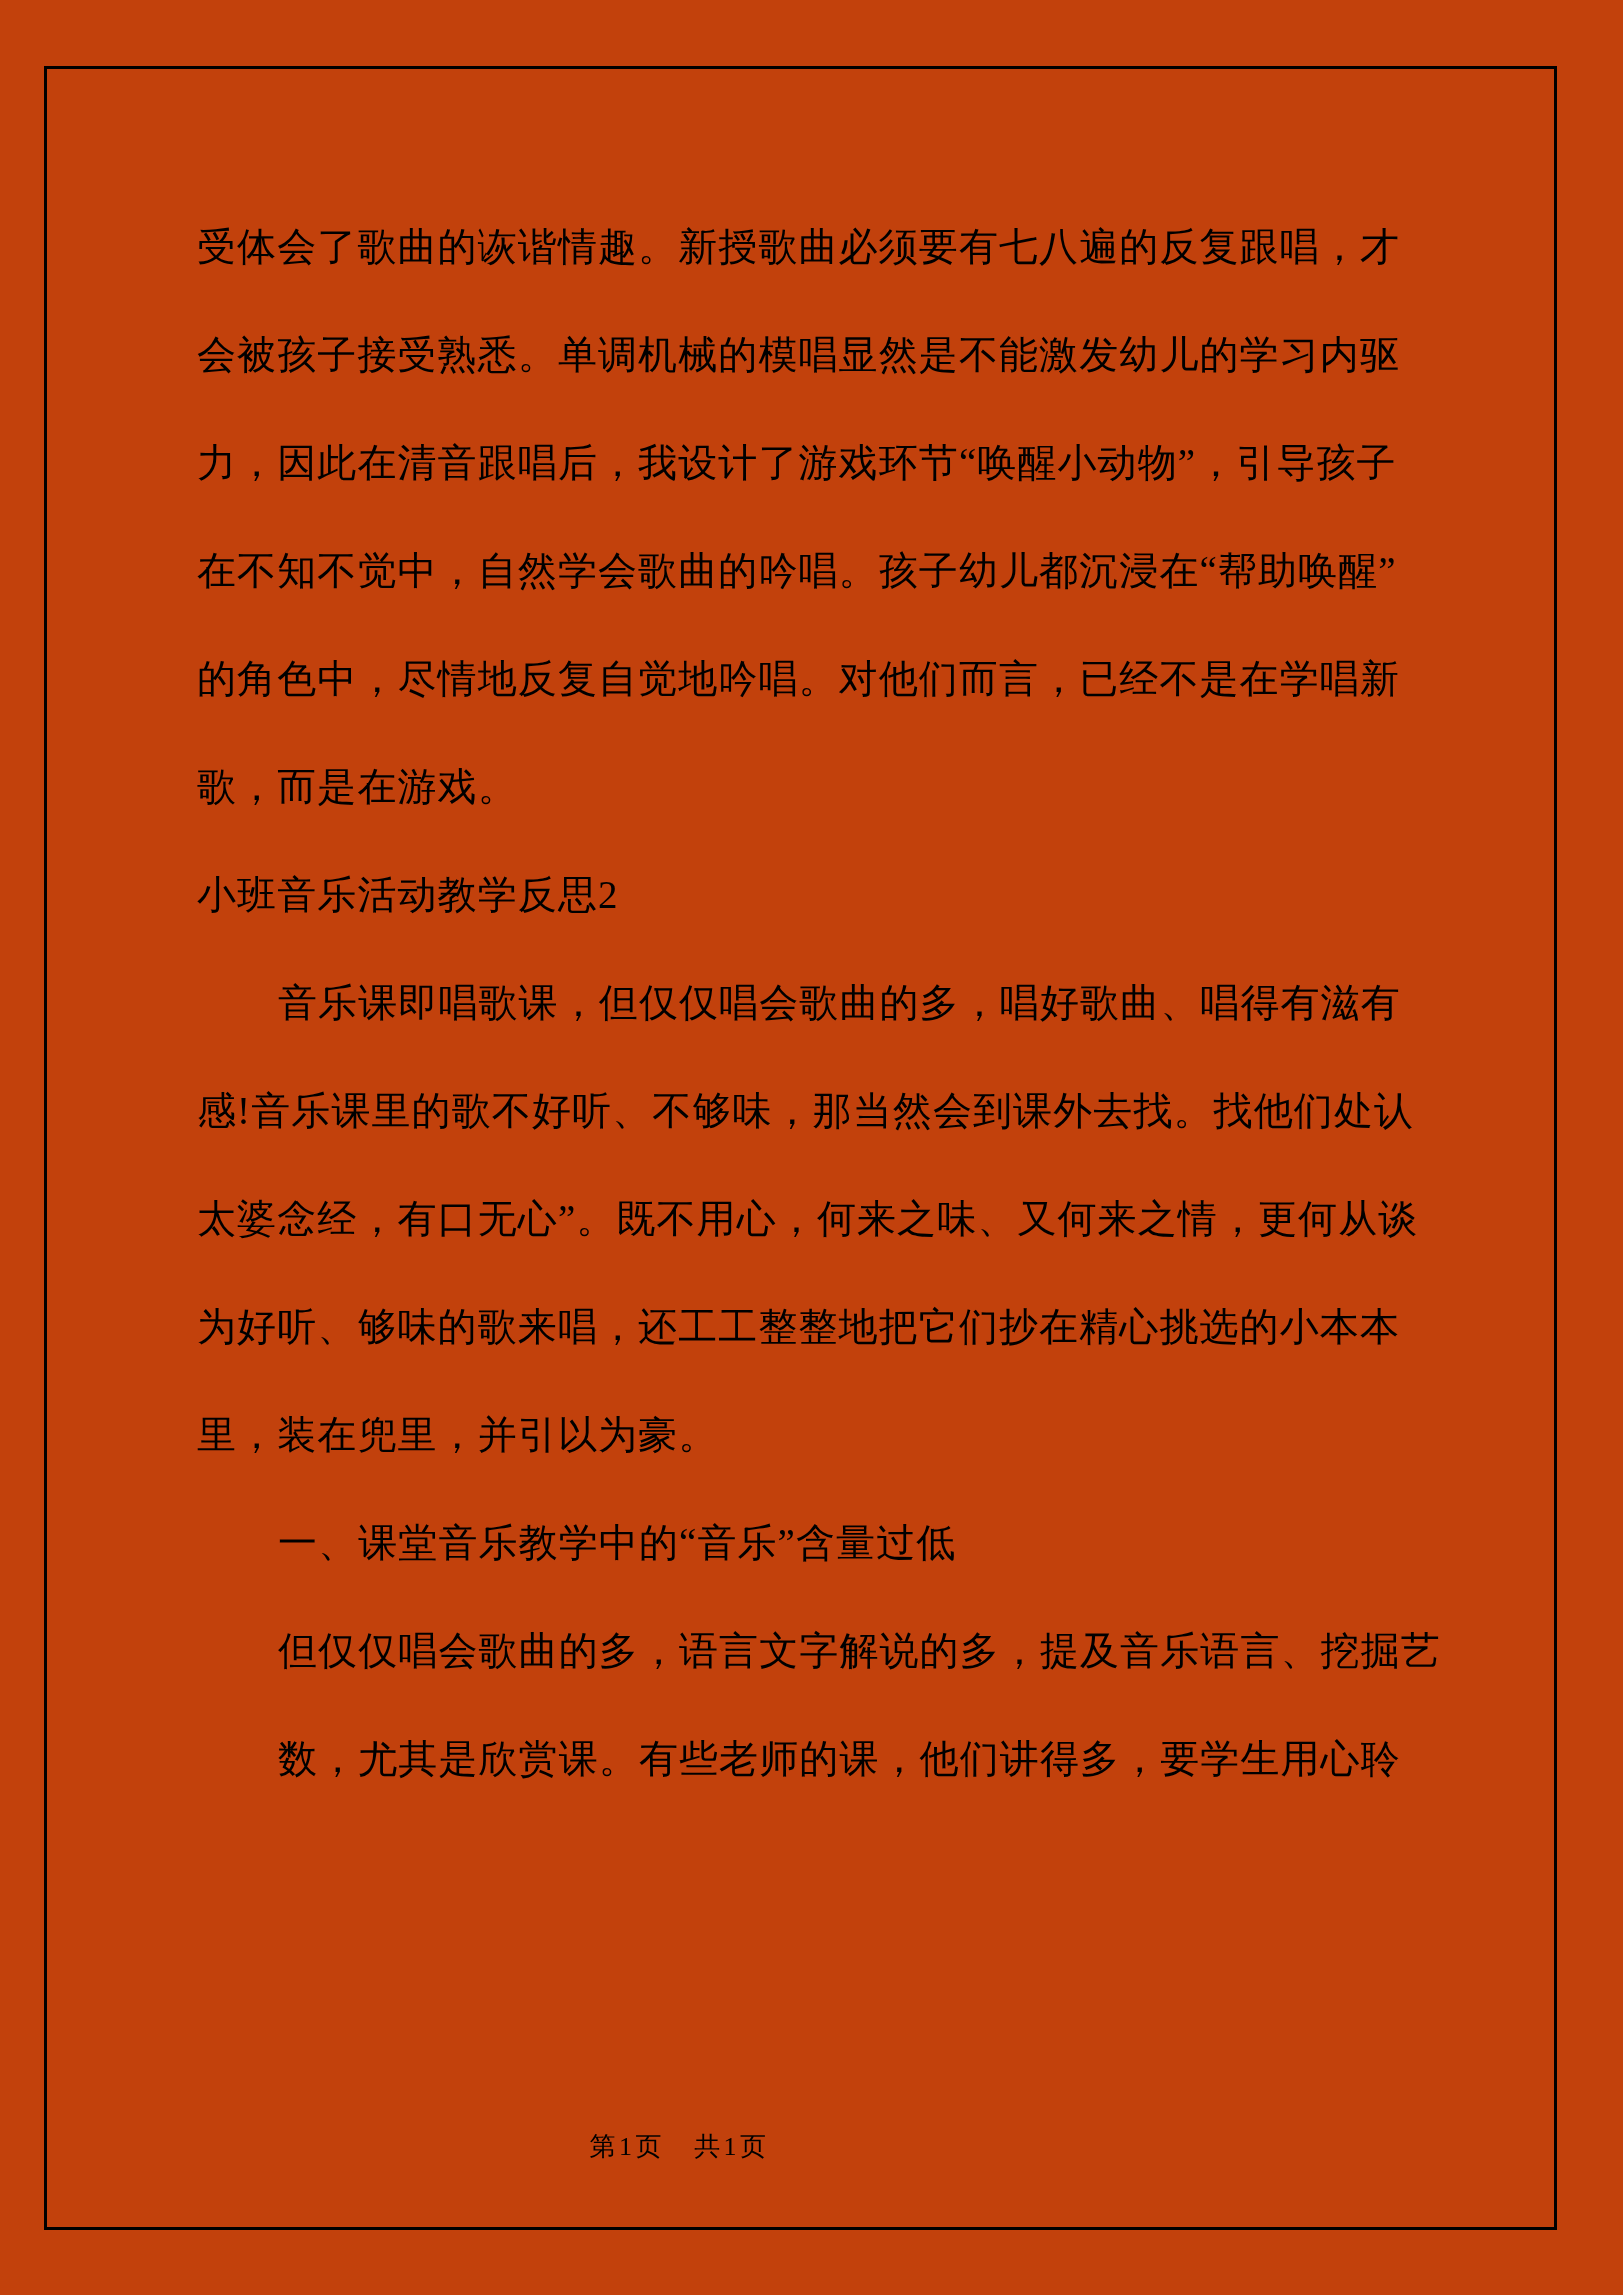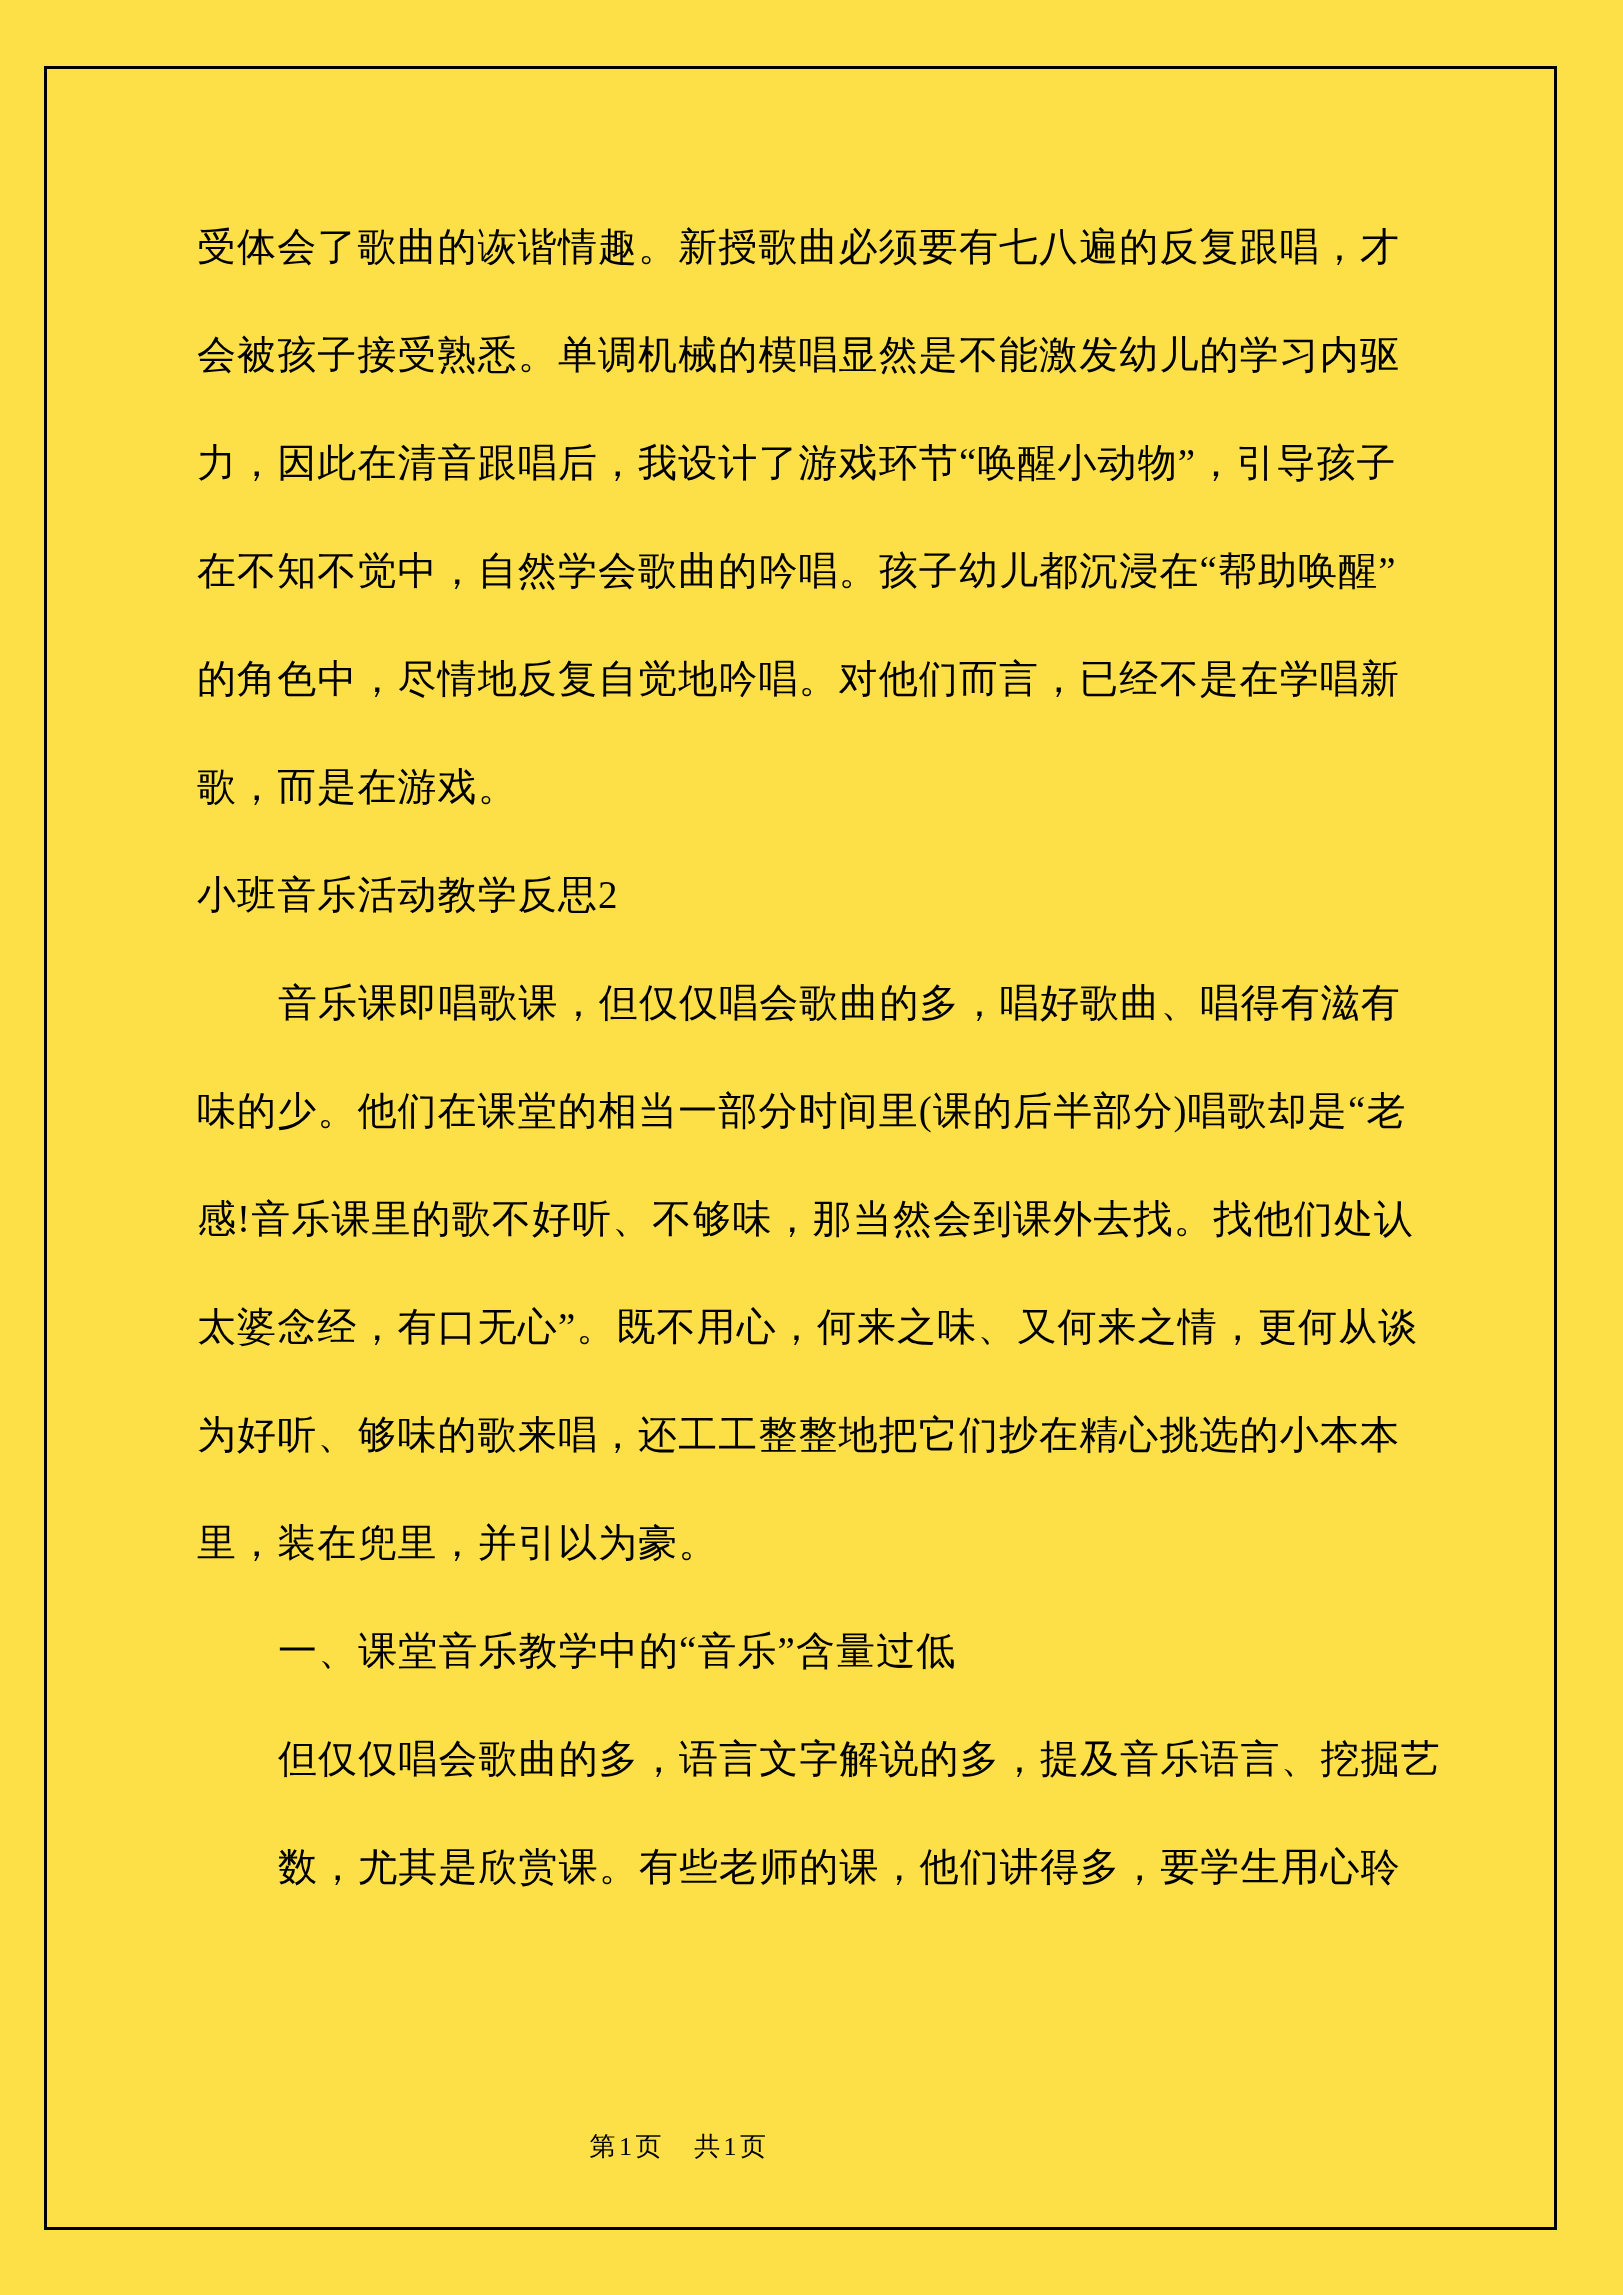--- a/index.html
+++ b/index.html
@@ -4,21 +4,21 @@
 <style>
   html, body {
     margin: 0;
     padding: 0;
     background: #ffffff;
   }
   .page {
     position: relative;
     width: 1623px;
     height: 2295px;
-    background: #fde047;
+    background: #c2410c;
     font-family: "Liberation Serif", "DejaVu Serif", serif;
     color: #000000;
     overflow: hidden;
   }
   .frame {
     position: absolute;
     left: 44px;
     top: 66px;
     width: 1513px;
     height: 2164px;
@@ -64,21 +64,20 @@
 
   <div class="text-column">
     <div class="line">受体会了歌曲的诙谐情趣。新授歌曲必须要有七八遍的反复跟唱，才</div>
     <div class="line">会被孩子接受熟悉。单调机械的模唱显然是不能激发幼儿的学习内驱</div>
     <div class="line">力，因此在清音跟唱后，我设计了游戏环节“唤醒小动物”，引导孩子</div>
     <div class="line">在不知不觉中，自然学会歌曲的吟唱。孩子幼儿都沉浸在“帮助唤醒”</div>
     <div class="line">的角色中，尽情地反复自觉地吟唱。对他们而言，已经不是在学唱新</div>
     <div class="line">歌，而是在游戏。</div>
     <div class="line">小班音乐活动教学反思2</div>
     <div class="line indent">音乐课即唱歌课，但仅仅唱会歌曲的多，唱好歌曲、唱得有滋有</div>
-    <div class="line">味的少。他们在课堂的相当一部分时间里(课的后半部分)唱歌却是“老</div>
     <div class="line">感!音乐课里的歌不好听、不够味，那当然会到课外去找。找他们处认</div>
     <div class="line">太婆念经，有口无心”。既不用心，何来之味、又何来之情，更何从谈</div>
     <div class="line">为好听、够味的歌来唱，还工工整整地把它们抄在精心挑选的小本本</div>
     <div class="line">里，装在兜里，并引以为豪。</div>
     <div class="line indent">一、课堂音乐教学中的“音乐”含量过低</div>
     <div class="line indent">但仅仅唱会歌曲的多，语言文字解说的多，提及音乐语言、挖掘艺</div>
     <div class="line indent">数，尤其是欣赏课。有些老师的课，他们讲得多，要学生用心聆</div>
   </div>
 
   <div class="page-footer">第1页　共1页</div>

